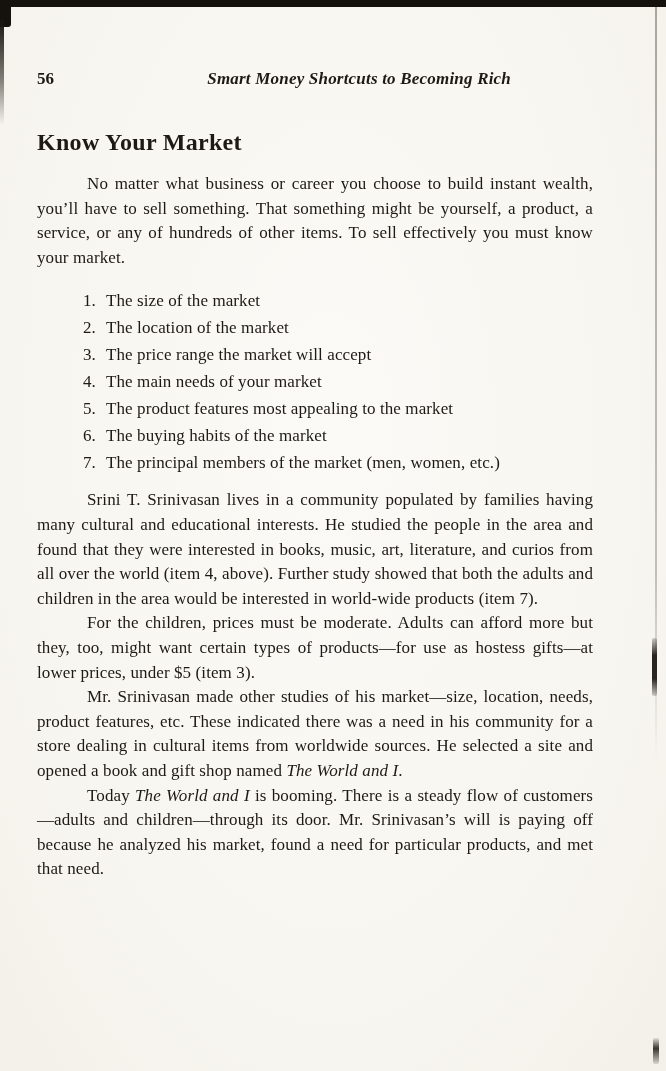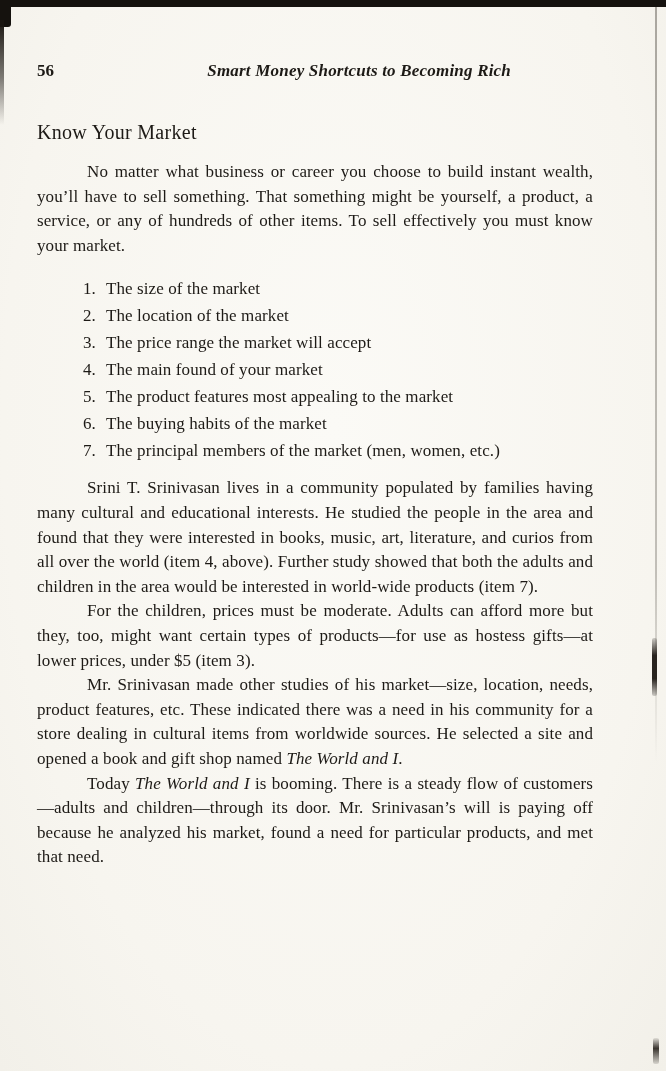--- a/index.html
+++ b/index.html
@@ -40,21 +40,21 @@
   }
   .scan-bottom-mark {
     position: absolute; left: 653px; top: 1038px; width: 6px; height: 26px;
     background: linear-gradient(rgba(58,53,47,0.1), #3a352f 40%, rgba(58,53,47,0.15));
     border-radius: 2px;
   }
 
   .content {
     position: absolute;
     left: 37px;
-    top: 59px;
+    top: 67px;
     width: 556px;
   }
 
   .running-header {
     display: flex;
     align-items: baseline;
     font-size: 17px;
     line-height: 24px;
   }
   .page-number { font-weight: bold; }
@@ -72,22 +72,22 @@
     line-height: 24.6px;
     text-align: justify;
     letter-spacing: 0.1px;
   }
   .para.indent { text-indent: 50px; }
 
   .continuation-para { margin-top: 9px; }
 
   .section-heading {
     margin: 38px 0 0 0;
-    font-size: 20px;
-    font-weight: normal;
+    font-size: 24px;
+    font-weight: bold;
     letter-spacing: 0.3px;
   }
 
   .para.first-after-heading { margin-top: 16px; }
 
   .italic { font-style: italic; }
 
   .facts-list {
     margin: 17px 0 12px 0;
     padding-left: 46px;
@@ -137,21 +137,21 @@
       <div class="fact-item">
         <span class="fact-num">2.</span>
         <span class="fact-text">The location of the market</span>
       </div>
       <div class="fact-item">
         <span class="fact-num">3.</span>
         <span class="fact-text">The price range the market will accept</span>
       </div>
       <div class="fact-item">
         <span class="fact-num">4.</span>
-        <span class="fact-text">The main found of your market</span>
+        <span class="fact-text">The main needs of your market</span>
       </div>
       <div class="fact-item">
         <span class="fact-num">5.</span>
         <span class="fact-text">The product features most appealing to the market</span>
       </div>
       <div class="fact-item">
         <span class="fact-num">6.</span>
         <span class="fact-text">The buying habits of the market</span>
       </div>
       <div class="fact-item">

